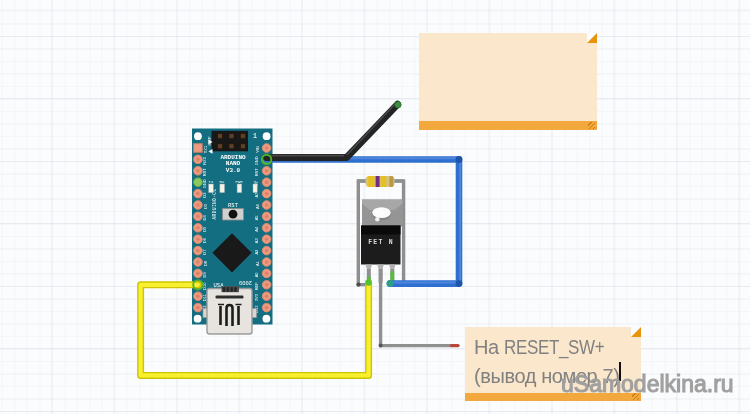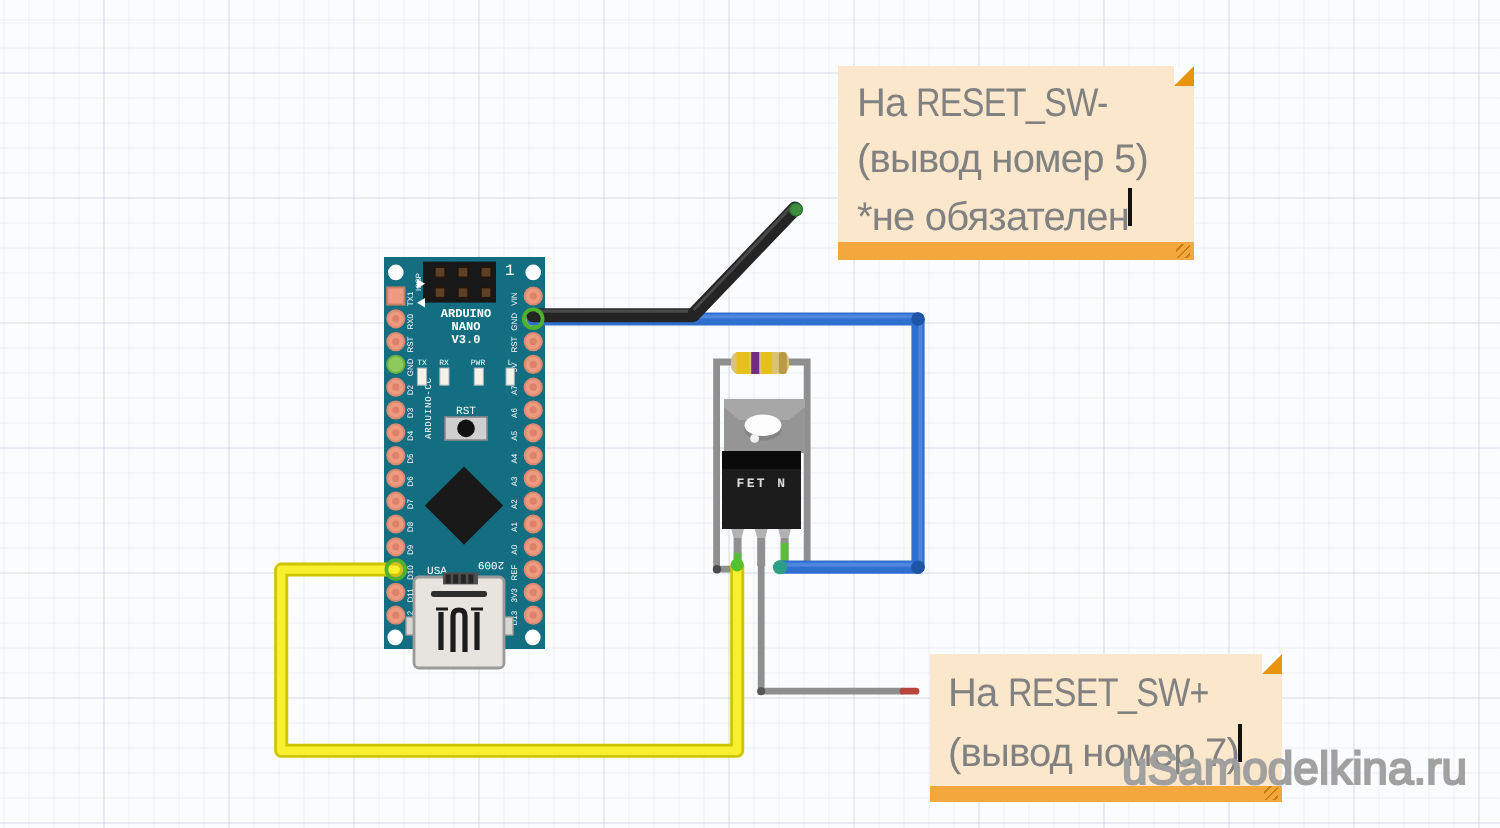--- a/index.html
+++ b/index.html
@@ -252,21 +252,20 @@
 </g>
 <circle cx="368.6" cy="282.5" r="3.2" fill="#56c12f"></circle>
 <circle cx="197.9" cy="284.8" r="4.7" fill="none" stroke="#4db32c" stroke-width="1.9"></circle>
 </svg>
 
 <div class="note" style="left:418.5px;top:33px;width:178.5px;height:96.5px;">
   <div class="bar" style="height:9px;"></div>
   <div class="fold-mask"></div>
     <div class="fold"></div>
   <div class="handle"></div>
-  <div class="ntext" style="left:10px;top:6px;">На <span class="lat">RESET_SW-</span><br>(вывод номер 5)<br>*не обязателен<span class="cursor"></span></div>
 </div>
 <div class="note" style="left:465px;top:327px;width:176px;height:74px;">
   <div class="bar" style="height:8px;"></div>
   <div class="fold-mask"></div>
     <div class="fold"></div>
   <div class="handle"></div>
   <div class="ntext" style="left:9px;top:7px;">На <span class="lat">RESET_SW+</span><br>(вывод номер 7)<span class="cursor"></span></div>
 </div>
 
 <div id="wm">uSamodelkina.ru</div>

